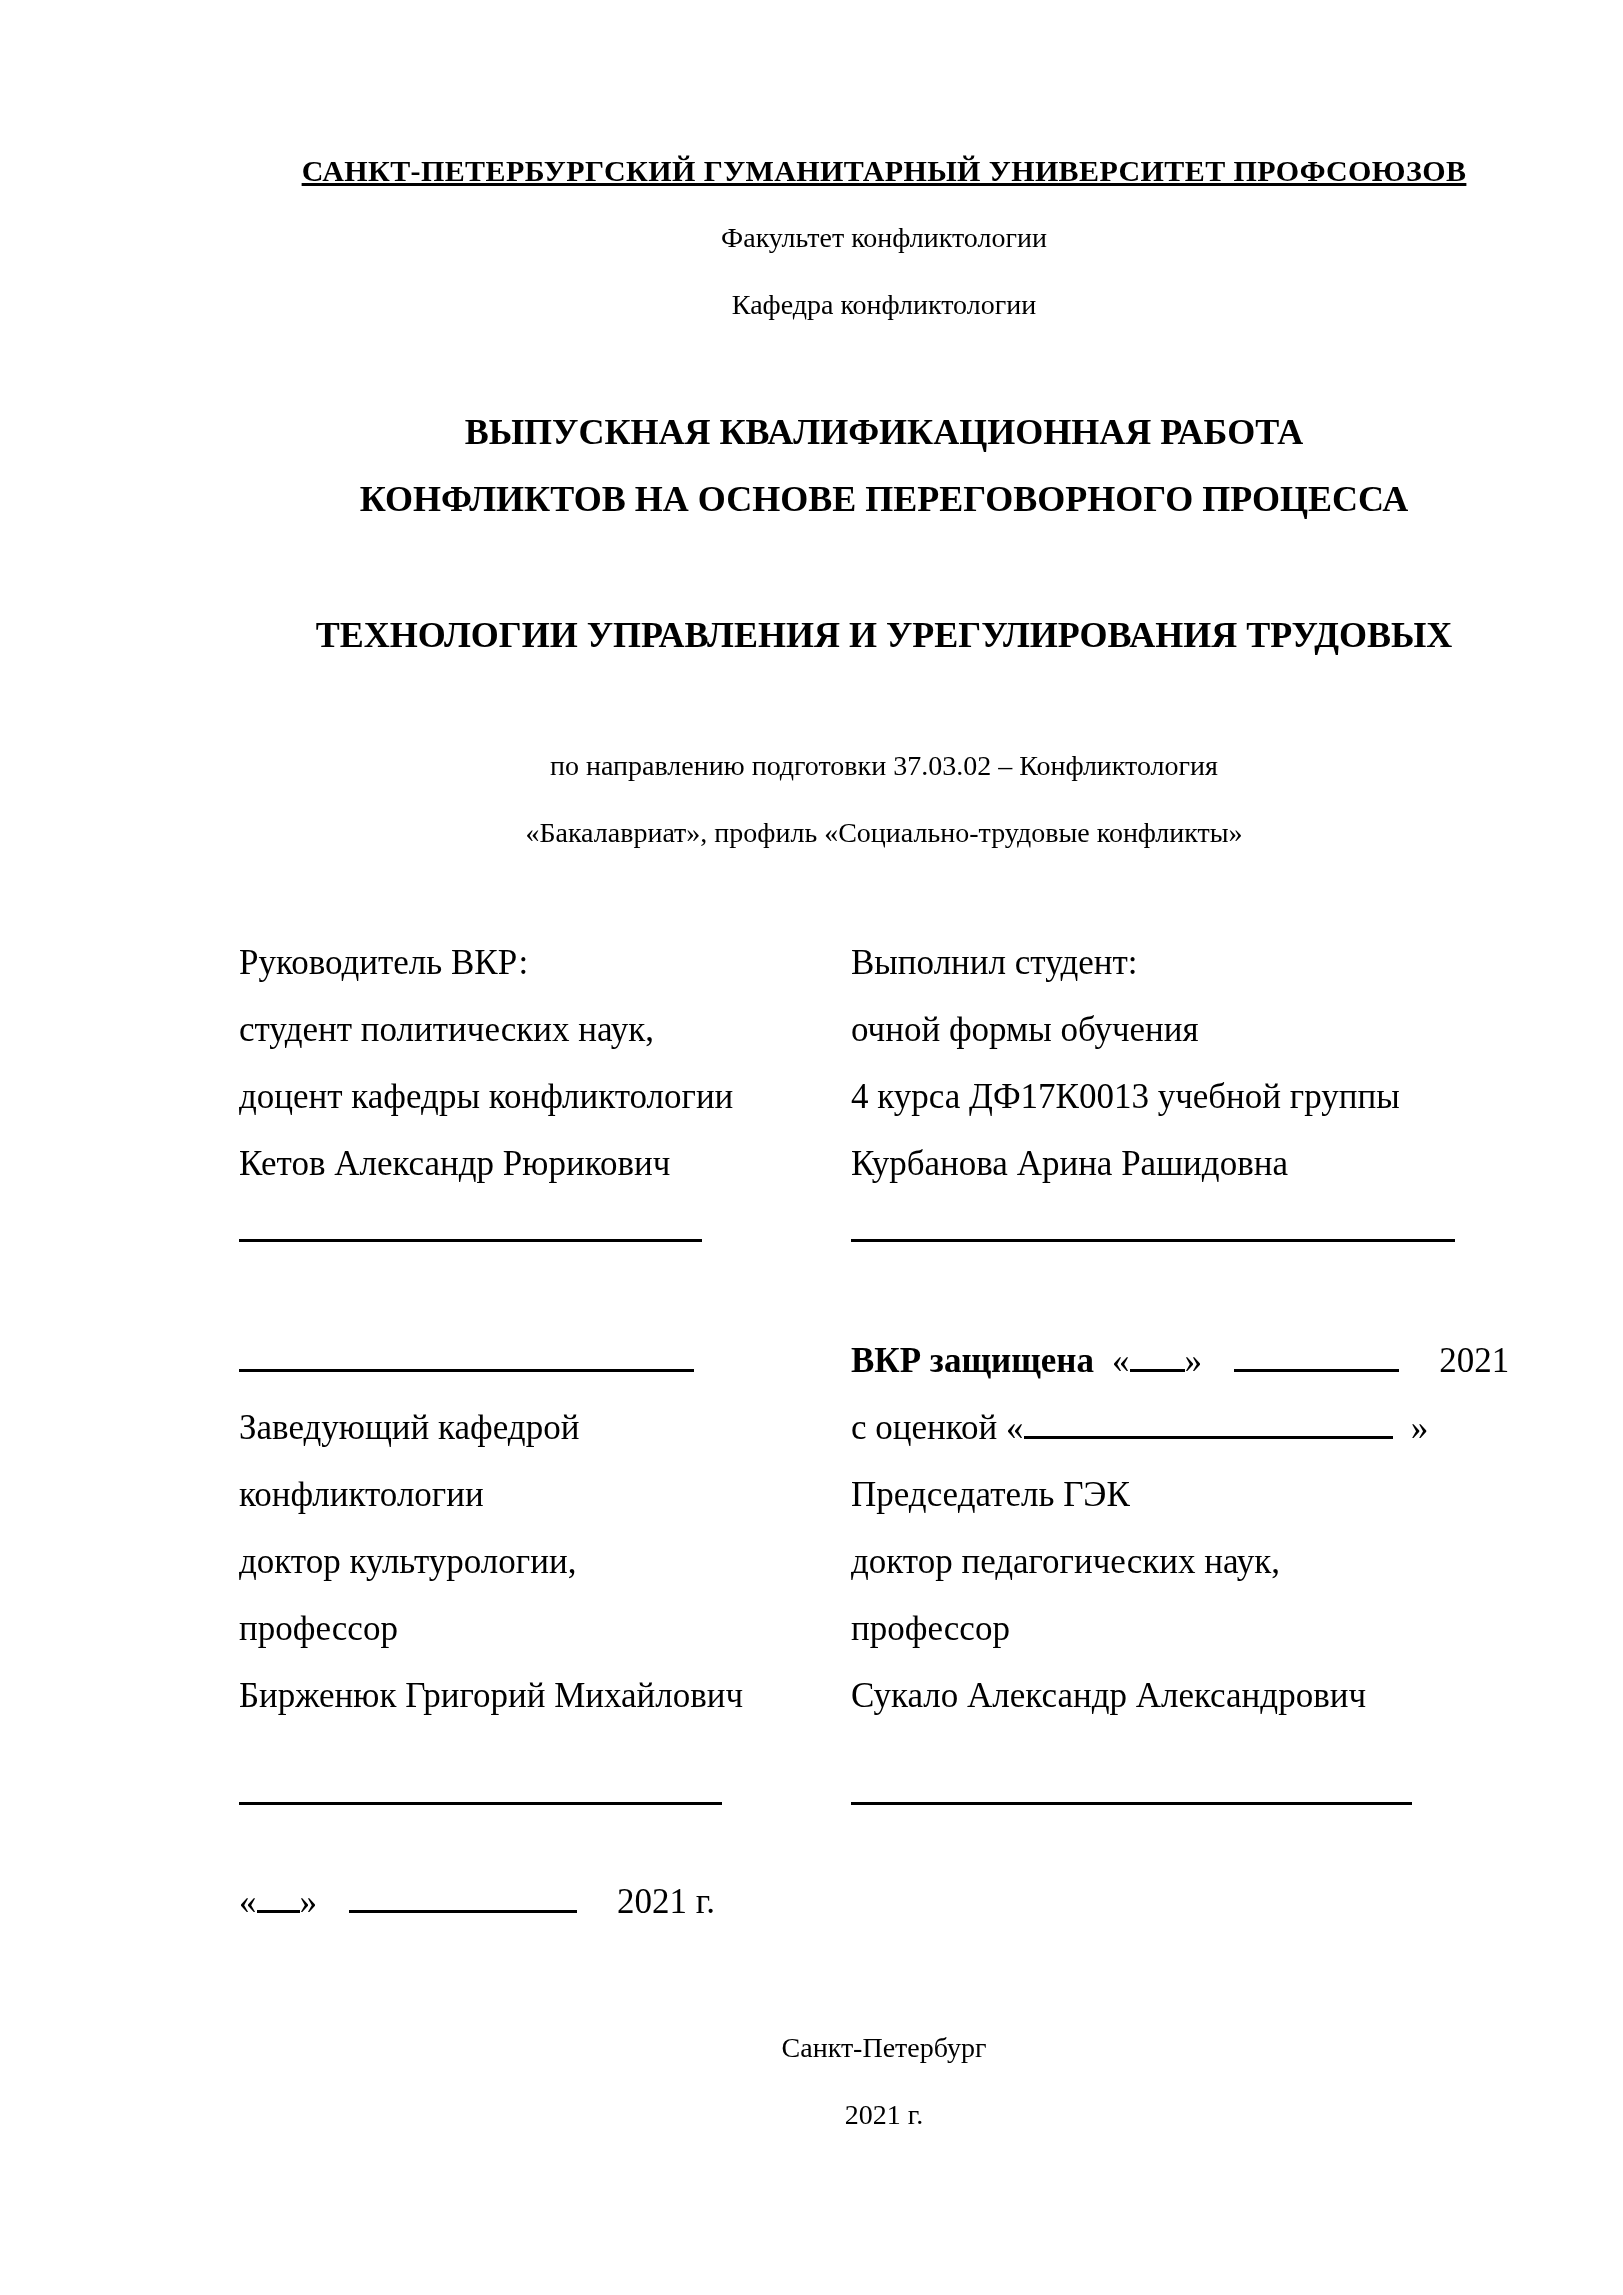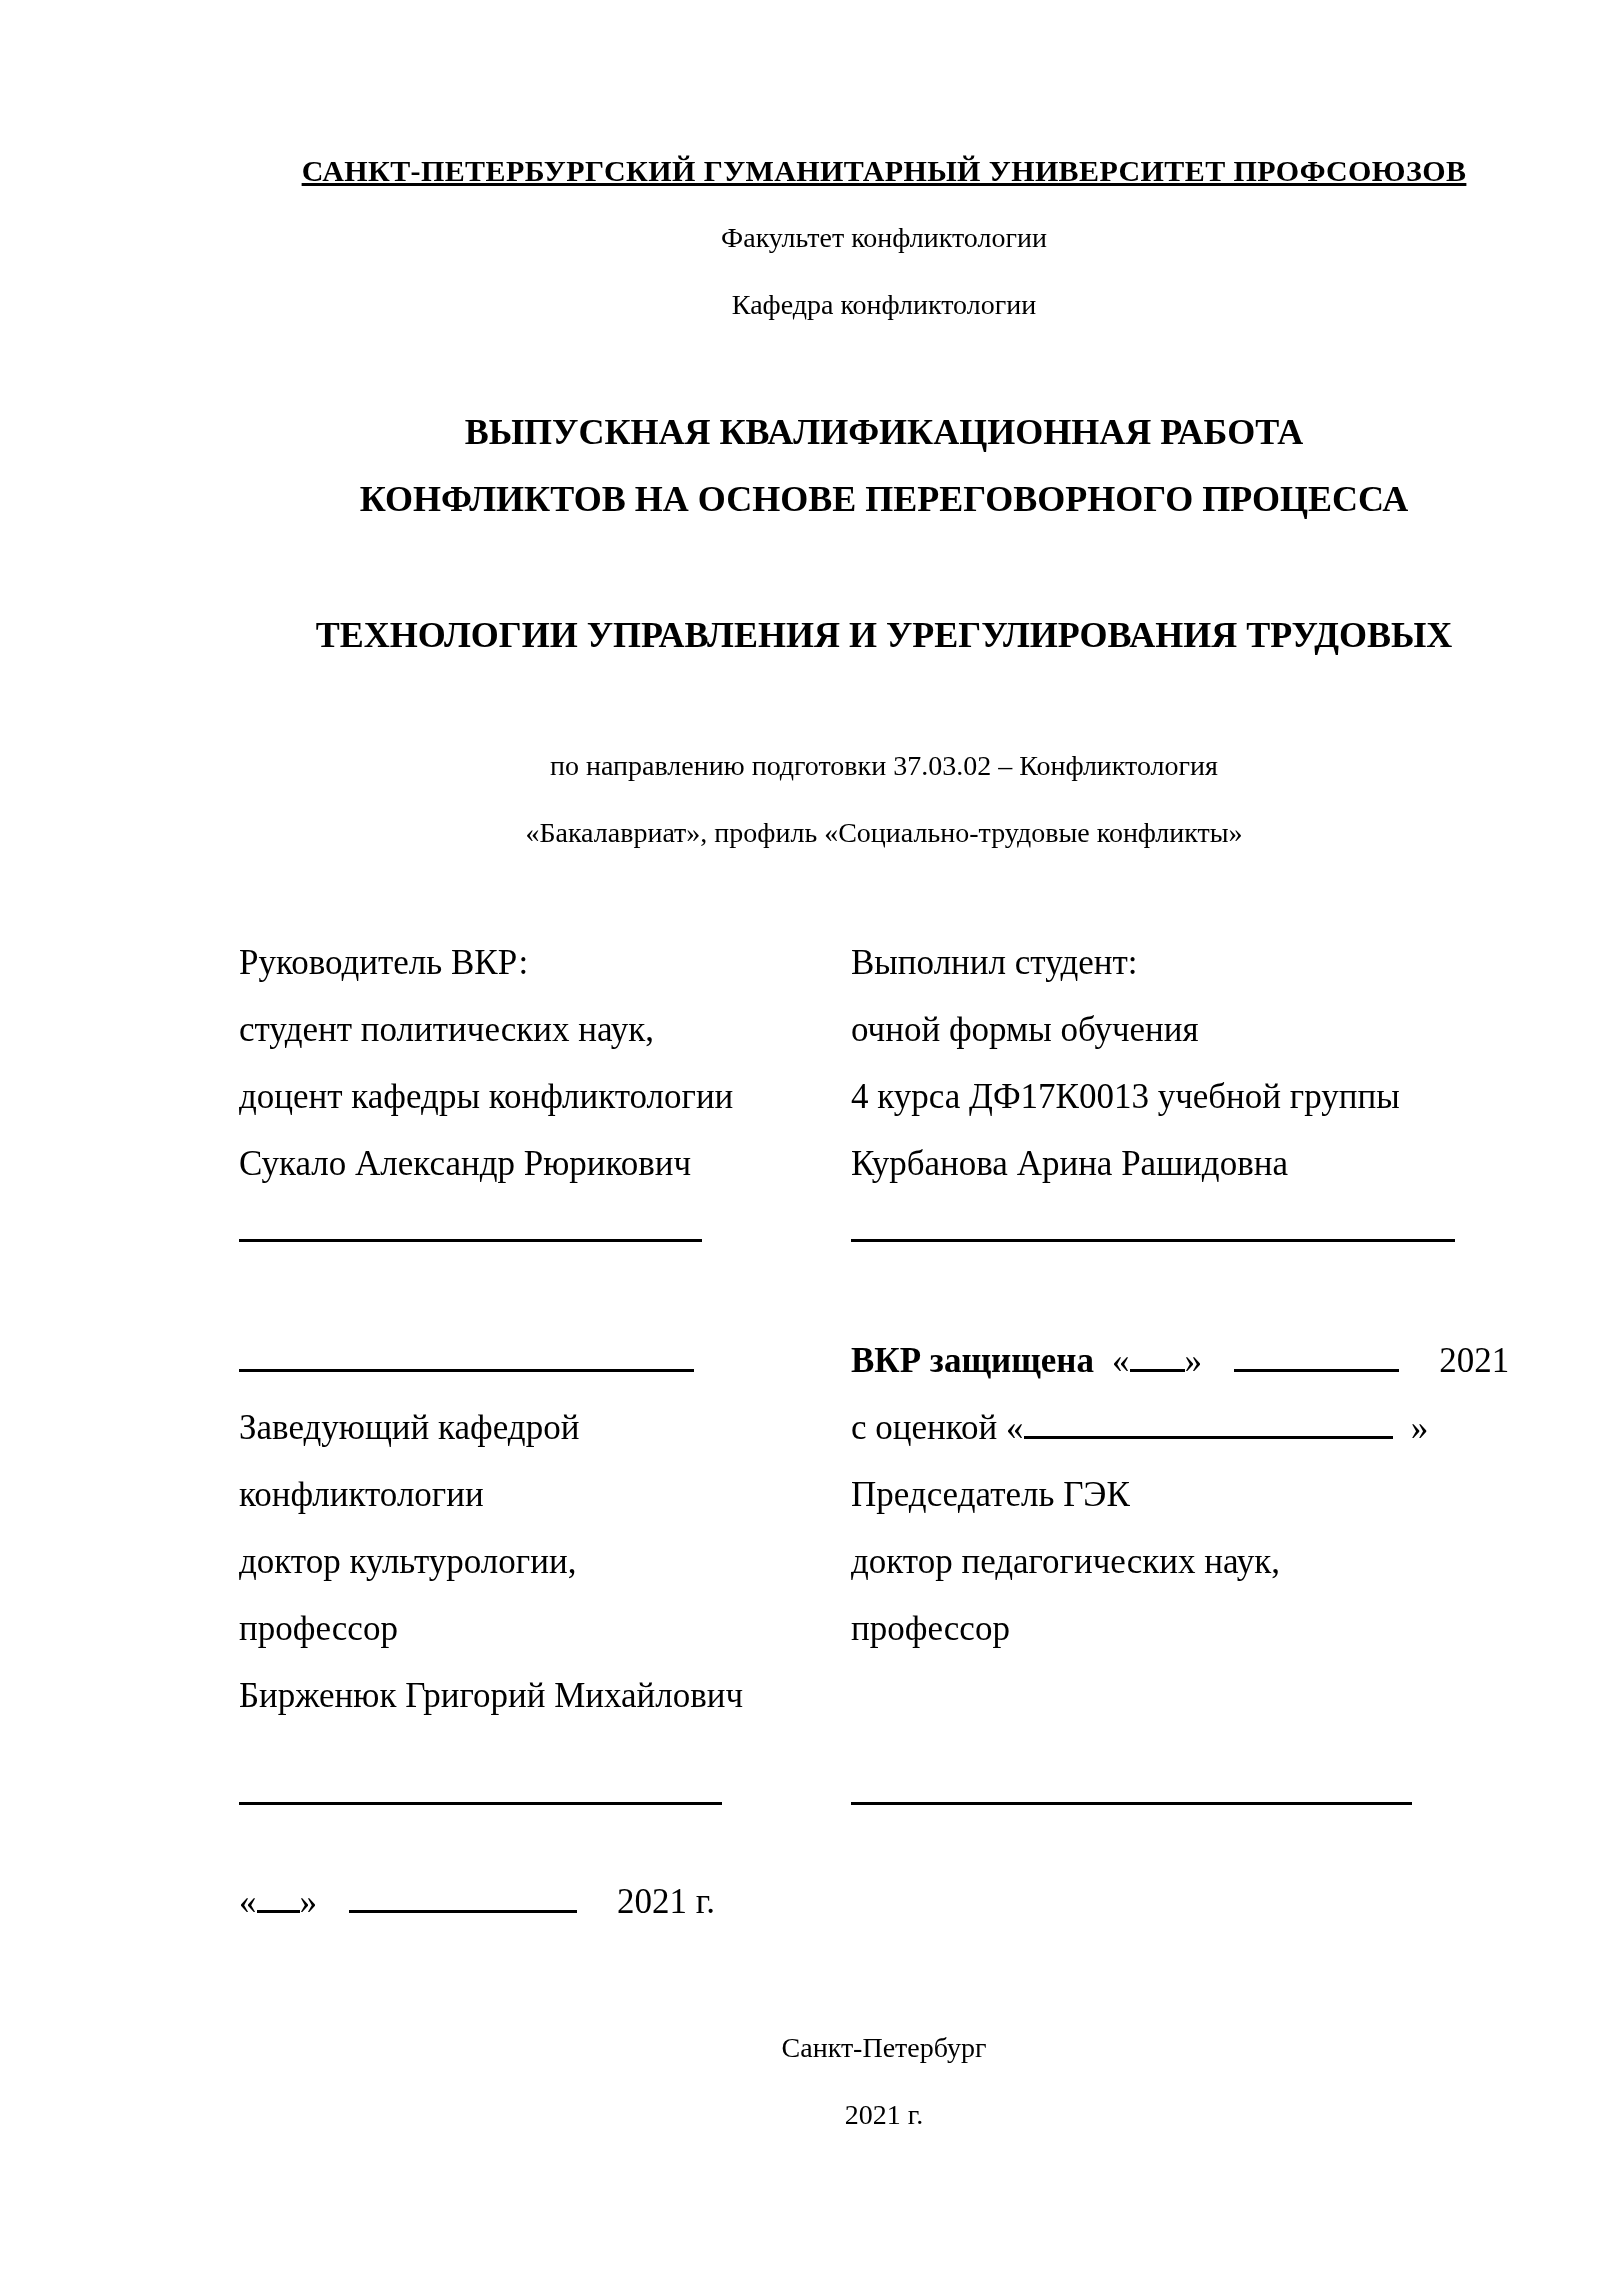--- a/index.html
+++ b/index.html
@@ -78,21 +78,21 @@
   </div>
   <div class="row">
     <div class="col-l">студент политических наук,</div>
     <div class="col-r">очной формы обучения</div>
   </div>
   <div class="row">
     <div class="col-l">доцент кафедры конфликтологии</div>
     <div class="col-r">4 курса ДФ17К0013 учебной группы</div>
   </div>
   <div class="row">
-    <div class="col-l">Сукало Александр Рюрикович</div>
+    <div class="col-l">Кетов Александр Рюрикович</div>
     <div class="col-r">Курбанова Арина Рашидовна</div>
   </div>
   <div class="row">
     <div class="col-l"><span class="blank w590"></span></div>
     <div class="col-r"><span class="blank w770"></span></div>
   </div>
 
   <div class="row mt80">
     <div class="col-l"><span class="blank w580"></span></div>
     <div class="col-r">
@@ -116,20 +116,21 @@
   <div class="row">
     <div class="col-l">доктор культурологии,</div>
     <div class="col-r">доктор педагогических наук,</div>
   </div>
   <div class="row">
     <div class="col-l">профессор</div>
     <div class="col-r">профессор</div>
   </div>
   <div class="row">
     <div class="col-l">Бирженюк Григорий Михайлович</div>
+    <div class="col-r">Сукало Александр Александрович</div>
   </div>
   <div class="row mt40">
     <div class="col-l"><span class="blank w615"></span></div>
     <div class="col-r"><span class="blank w715"></span></div>
   </div>
 
   <div class="row mt52">
     <div class="col-l">
       <span>«</span><span class="blank w55"></span><span>»</span>
       <span class="blank w290 ml30"></span>

